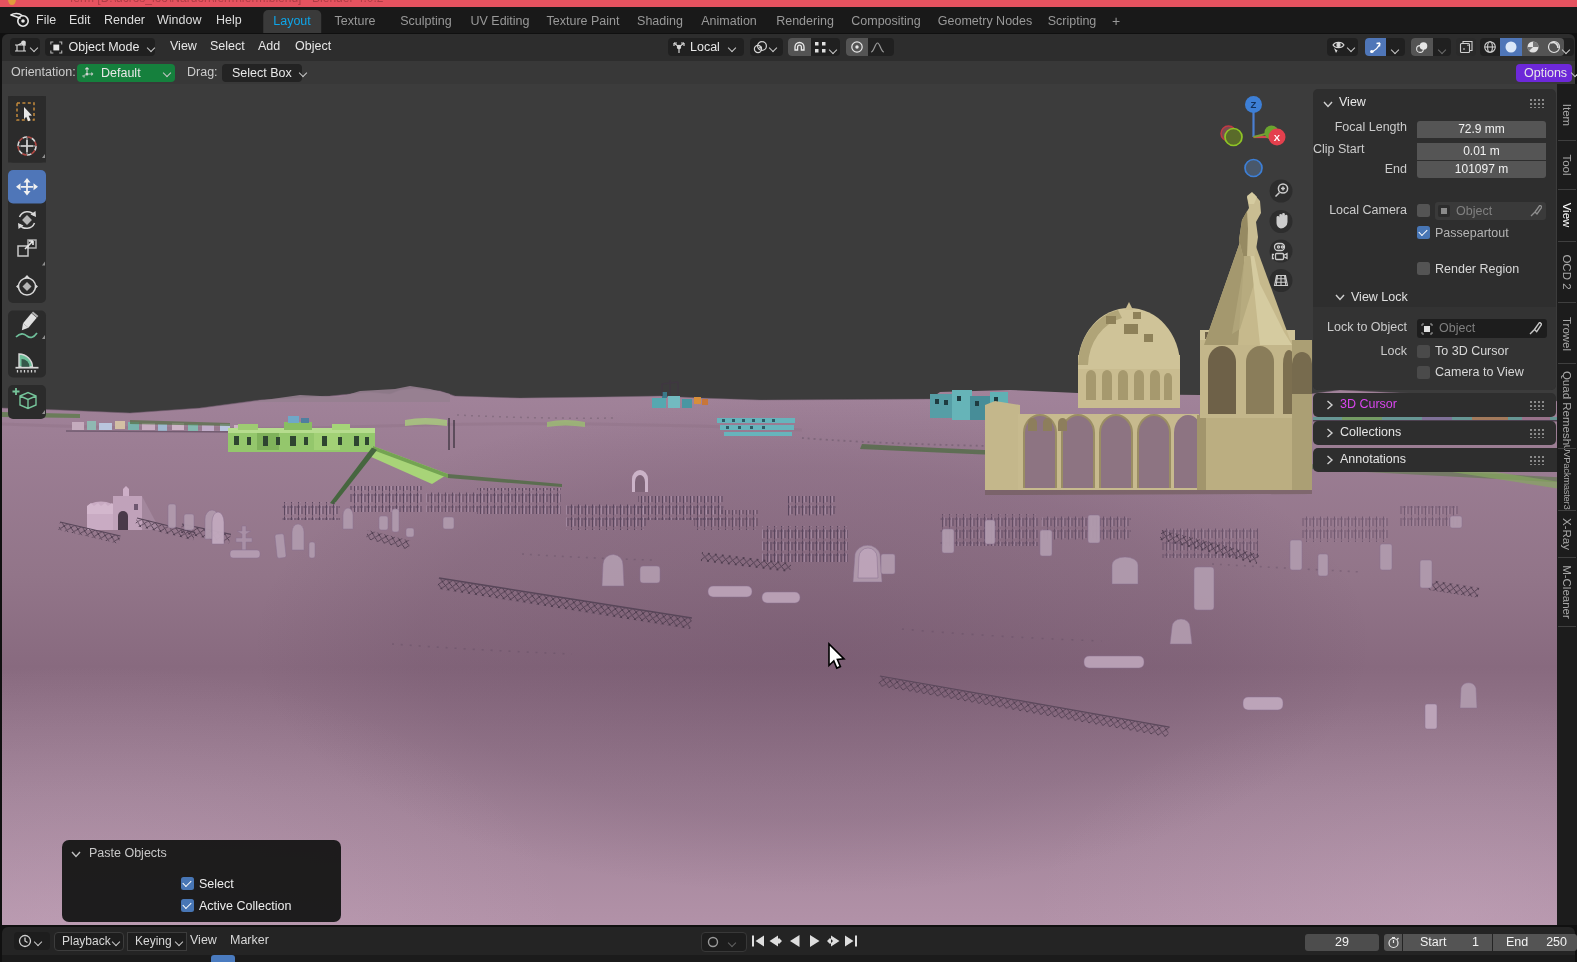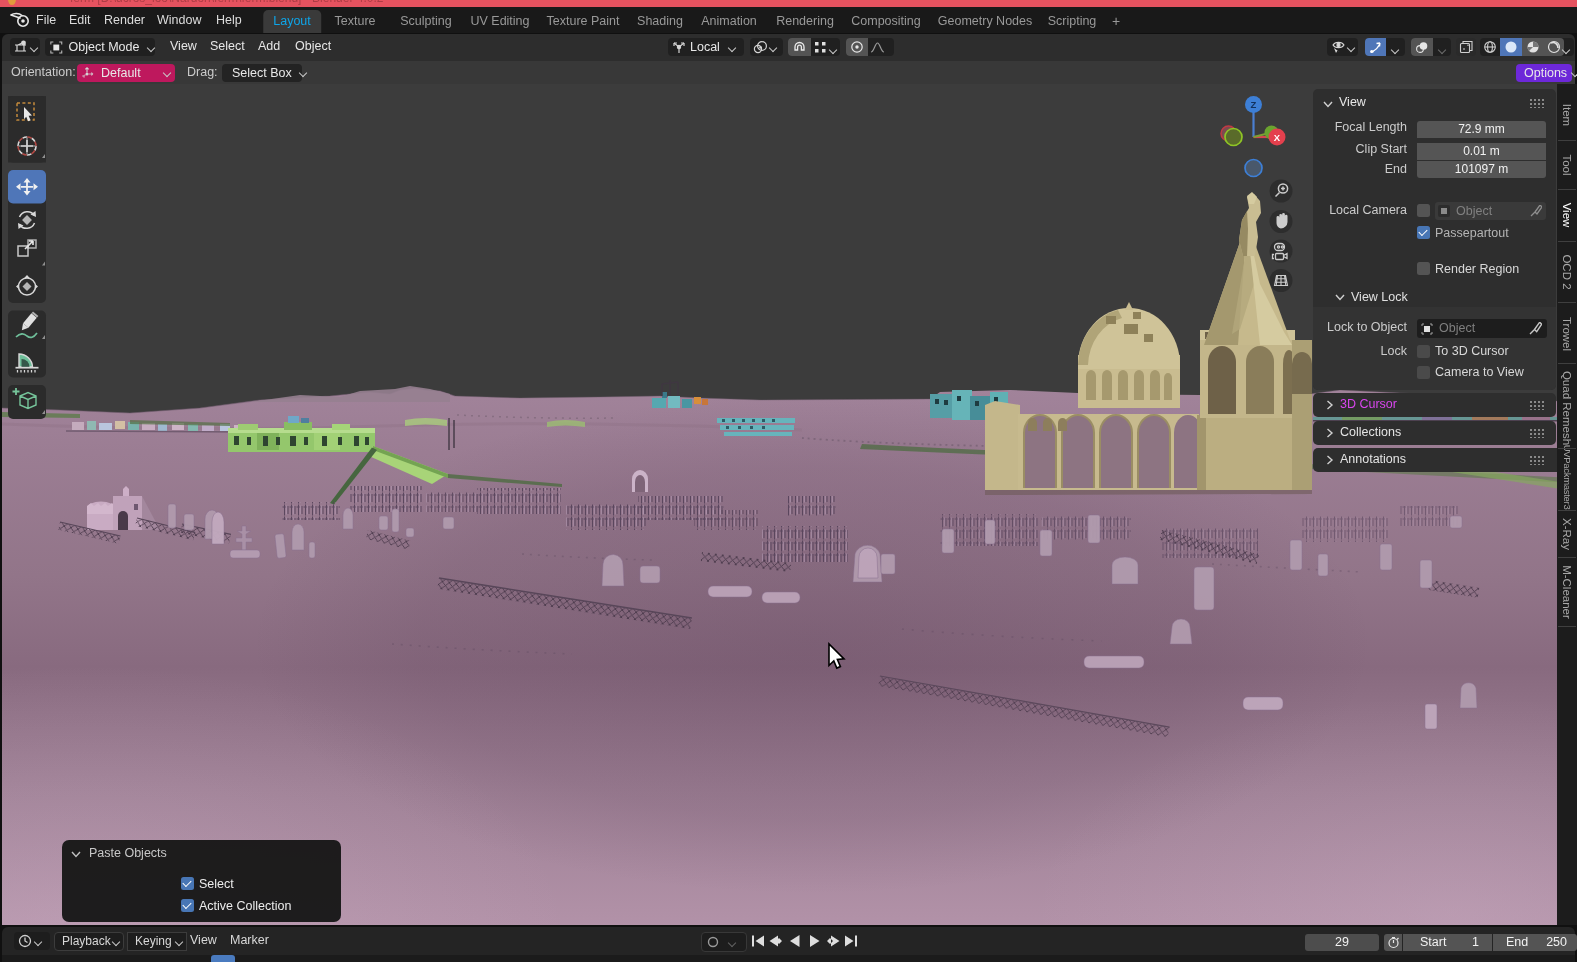--- a/index.html
+++ b/index.html
@@ -227,21 +227,21 @@
       <svg width="14" height="14" viewBox="0 0 14 14" style="margin:2px 0 0 3.5px">
         <circle cx="7" cy="7" r="5.5" fill="none" stroke="#e2e2e2" stroke-width="1.2"></circle>
         <path d="M4,3 a5,5 0 0 1 7,5" fill="none" stroke="#e2e2e2" stroke-width="1.6"></path>
       </svg>
     </div>
     <span class="chev abs" style="left:82px;top:5px;"></span>
   </div>
 </div>
 <div id="thead" class="abs">
   <div class="abs" style="left:9px;top:4px;color:#cccccc;">Orientation:</div>
-  <div class="ddark abs" style="left:75px;top:2.5px;width:98px;background:#be185d;">
+  <div class="ddark abs" style="left:75px;top:2.5px;width:98px;background:#15803d;">
     <svg width="13" height="13" viewBox="0 0 13 13" style="margin-left:4px">
       <g stroke="#d5d5d5" stroke-width="1.1" fill="none">
         <path d="M6,6.5 L6,1.5 M6,1.5 l-1.6,1.8 M6,1.5 l1.6,1.8"></path>
         <path d="M7.5,8 L12,8 M12,8 l-1.8,-1.4 M12,8 l-1.8,1.4" opacity=".8"></path>
         <path d="M4.5,8.5 L2,11 M2,11 l0,-2 M2,11 l2,0" opacity=".6"></path>
         <circle cx="6" cy="8" r="1.5" fill="#d5d5d5" stroke="none"></circle>
       </g>
     </svg>
     <span style="margin-left:7px;">Default</span>
     <span class="chev" style="margin-left:22px"></span>
@@ -690,21 +690,21 @@
 </div>
 
 <div class="npanel abs" style="left:1313px;top:89px;width:243px;height:301px;">
   <svg width="10" height="10" style="position:absolute;left:10px;top:10px;">
       <path d="M1,3 L5,7.5 L9,3" stroke="#d0d0d0" stroke-width="1.4" fill="none"></path>
     </svg>
   <div class="abs" style="left:26px;top:6px;color:#e8e8e8;">View</div>
   <div class="dots abs" style="left:216px;top:9px;"></div>
   <div class="abs" style="left:0;top:31px;width:94px;text-align:right;color:#cccccc;">Focal Length</div>
   <div class="field abs" style="left:104px;top:32px;width:129px;height:17px;line-height:17px;border-radius:3px 3px 0 0;">72.9 mm</div>
-  <div class="abs" style="left:0;top:53px;width:94px;text-align:right;color:#cccccc;">Clip Start</div>
+  <div class="abs" style="left:0;top:53px;width:94px;color:#cccccc;">Clip Start</div>
   <div class="field abs" style="left:104px;top:53.5px;width:129px;height:17px;line-height:17px;border-radius:0;">0.01 m</div>
   <div class="abs" style="left:0;top:73px;width:94px;text-align:right;color:#cccccc;">End</div>
   <div class="field abs" style="left:104px;top:72px;width:129px;height:17px;line-height:17px;border-radius:0 0 3px 3px;">101097 m</div>
   <div class="abs" style="left:0;top:114px;width:94px;text-align:right;color:#cccccc;">Local Camera</div>
   <div class="cbx abs" style="left:104px;top:115px;"></div>
   <div class="abs" style="left:122px;top:113px;width:111px;height:18px;background:#3a3a3a;border-radius:3px;">
     <div class="abs" style="left:3px;top:3px;width:12px;height:12px;background:#2c2c2c;border-radius:2px;">
       <div class="abs" style="left:3px;top:3px;width:6px;height:6px;background:#8a8a8a;"></div>
     </div>
     <span class="abs" style="left:21px;top:1.5px;color:#808080;">Object</span>

